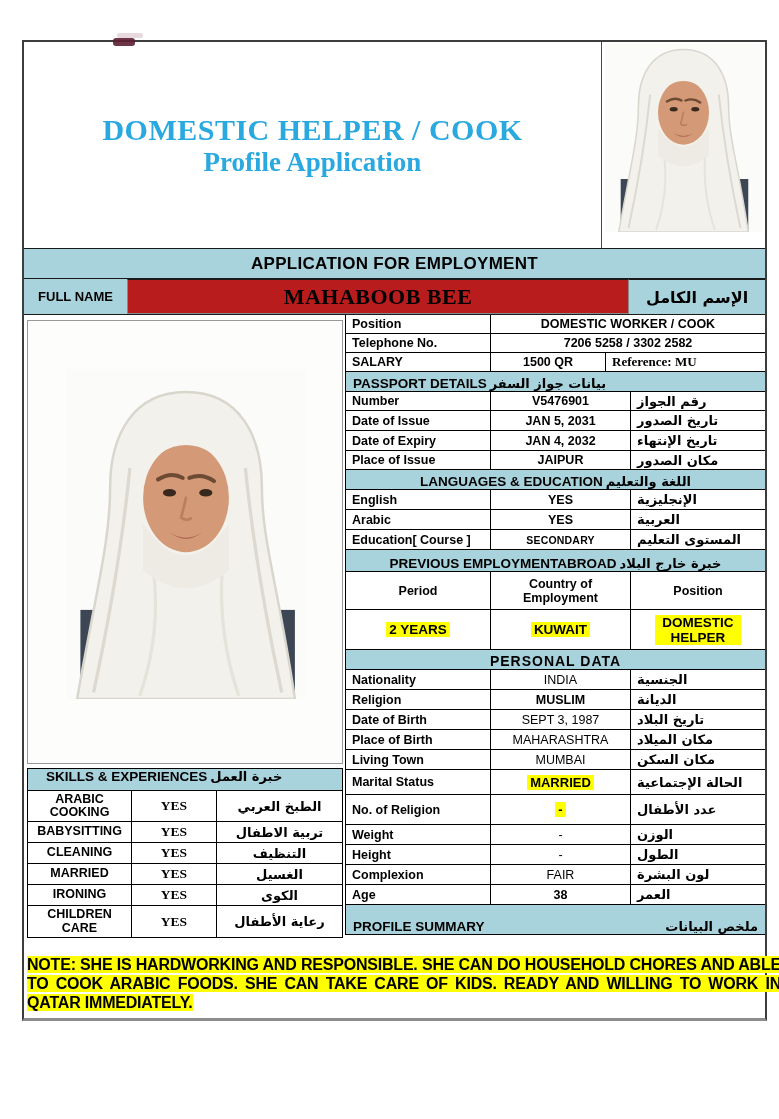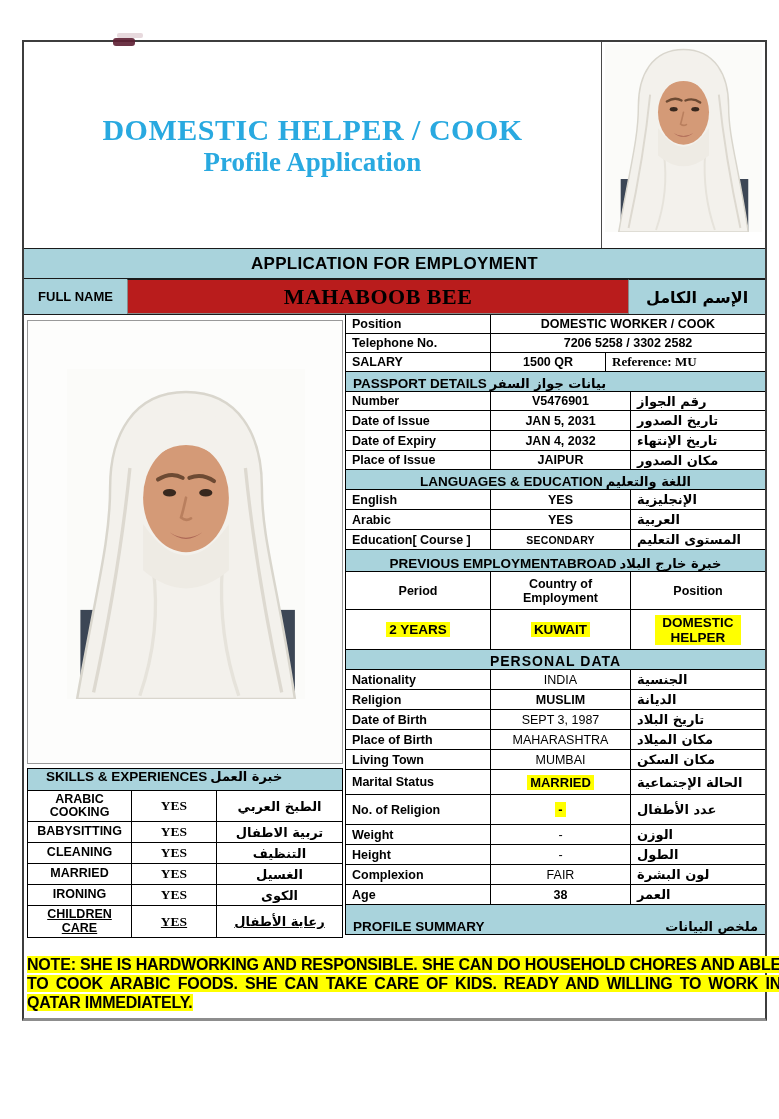--- a/index.html
+++ b/index.html
@@ -55,21 +55,21 @@
   
   .skills-block{margin:4px 2px 0 3px;width:316px;}
   .skills-head{height:23px;background:var(--band-blue);border:1px solid var(--line);
     display:flex;align-items:flex-start;padding:0 18px;font-weight:bold;font-size:13.5px;gap:3px;}
   .skills-head .ar{font-size:13px;}
   .srow{display:grid;grid-template-columns:104px 85px 1fr;border:1px solid var(--line);border-top:none;}
   .scell{display:flex;align-items:center;justify-content:center;text-align:center;padding:1px 2px;}
   .slab{font-weight:bold;font-size:12.5px;line-height:13.5px;border-right:1px solid var(--line);}
   .syes{font-family:"Liberation Serif",serif;font-weight:bold;font-size:13.5px;border-right:1px solid var(--line);}
   .sar{font-size:13px;}
-  .h31{height:31px;} .h21{height:21px;} .h32{height:32px;text-decoration:underline;}
+  .h31{height:31px;} .h21{height:21px;} .h32{height:32px;}
 
   
   .rrow{display:grid;grid-template-columns:145px 140px 1fr;border-bottom:1px solid var(--line);flex:none;}
   .rrow.two{grid-template-columns:145px 1fr;}
   .rrow.salary{grid-template-columns:145px 115px 1fr;}
   .rcell{display:flex;align-items:center;padding:1px 6px;border-right:1px solid var(--line);overflow:hidden;}
   .rcell:last-child{border-right:none;}
   .lab{font-weight:bold;font-size:12.5px;}
   .val{justify-content:center;font-size:12.5px;text-align:center;}
   .bold{font-weight:bold;}

